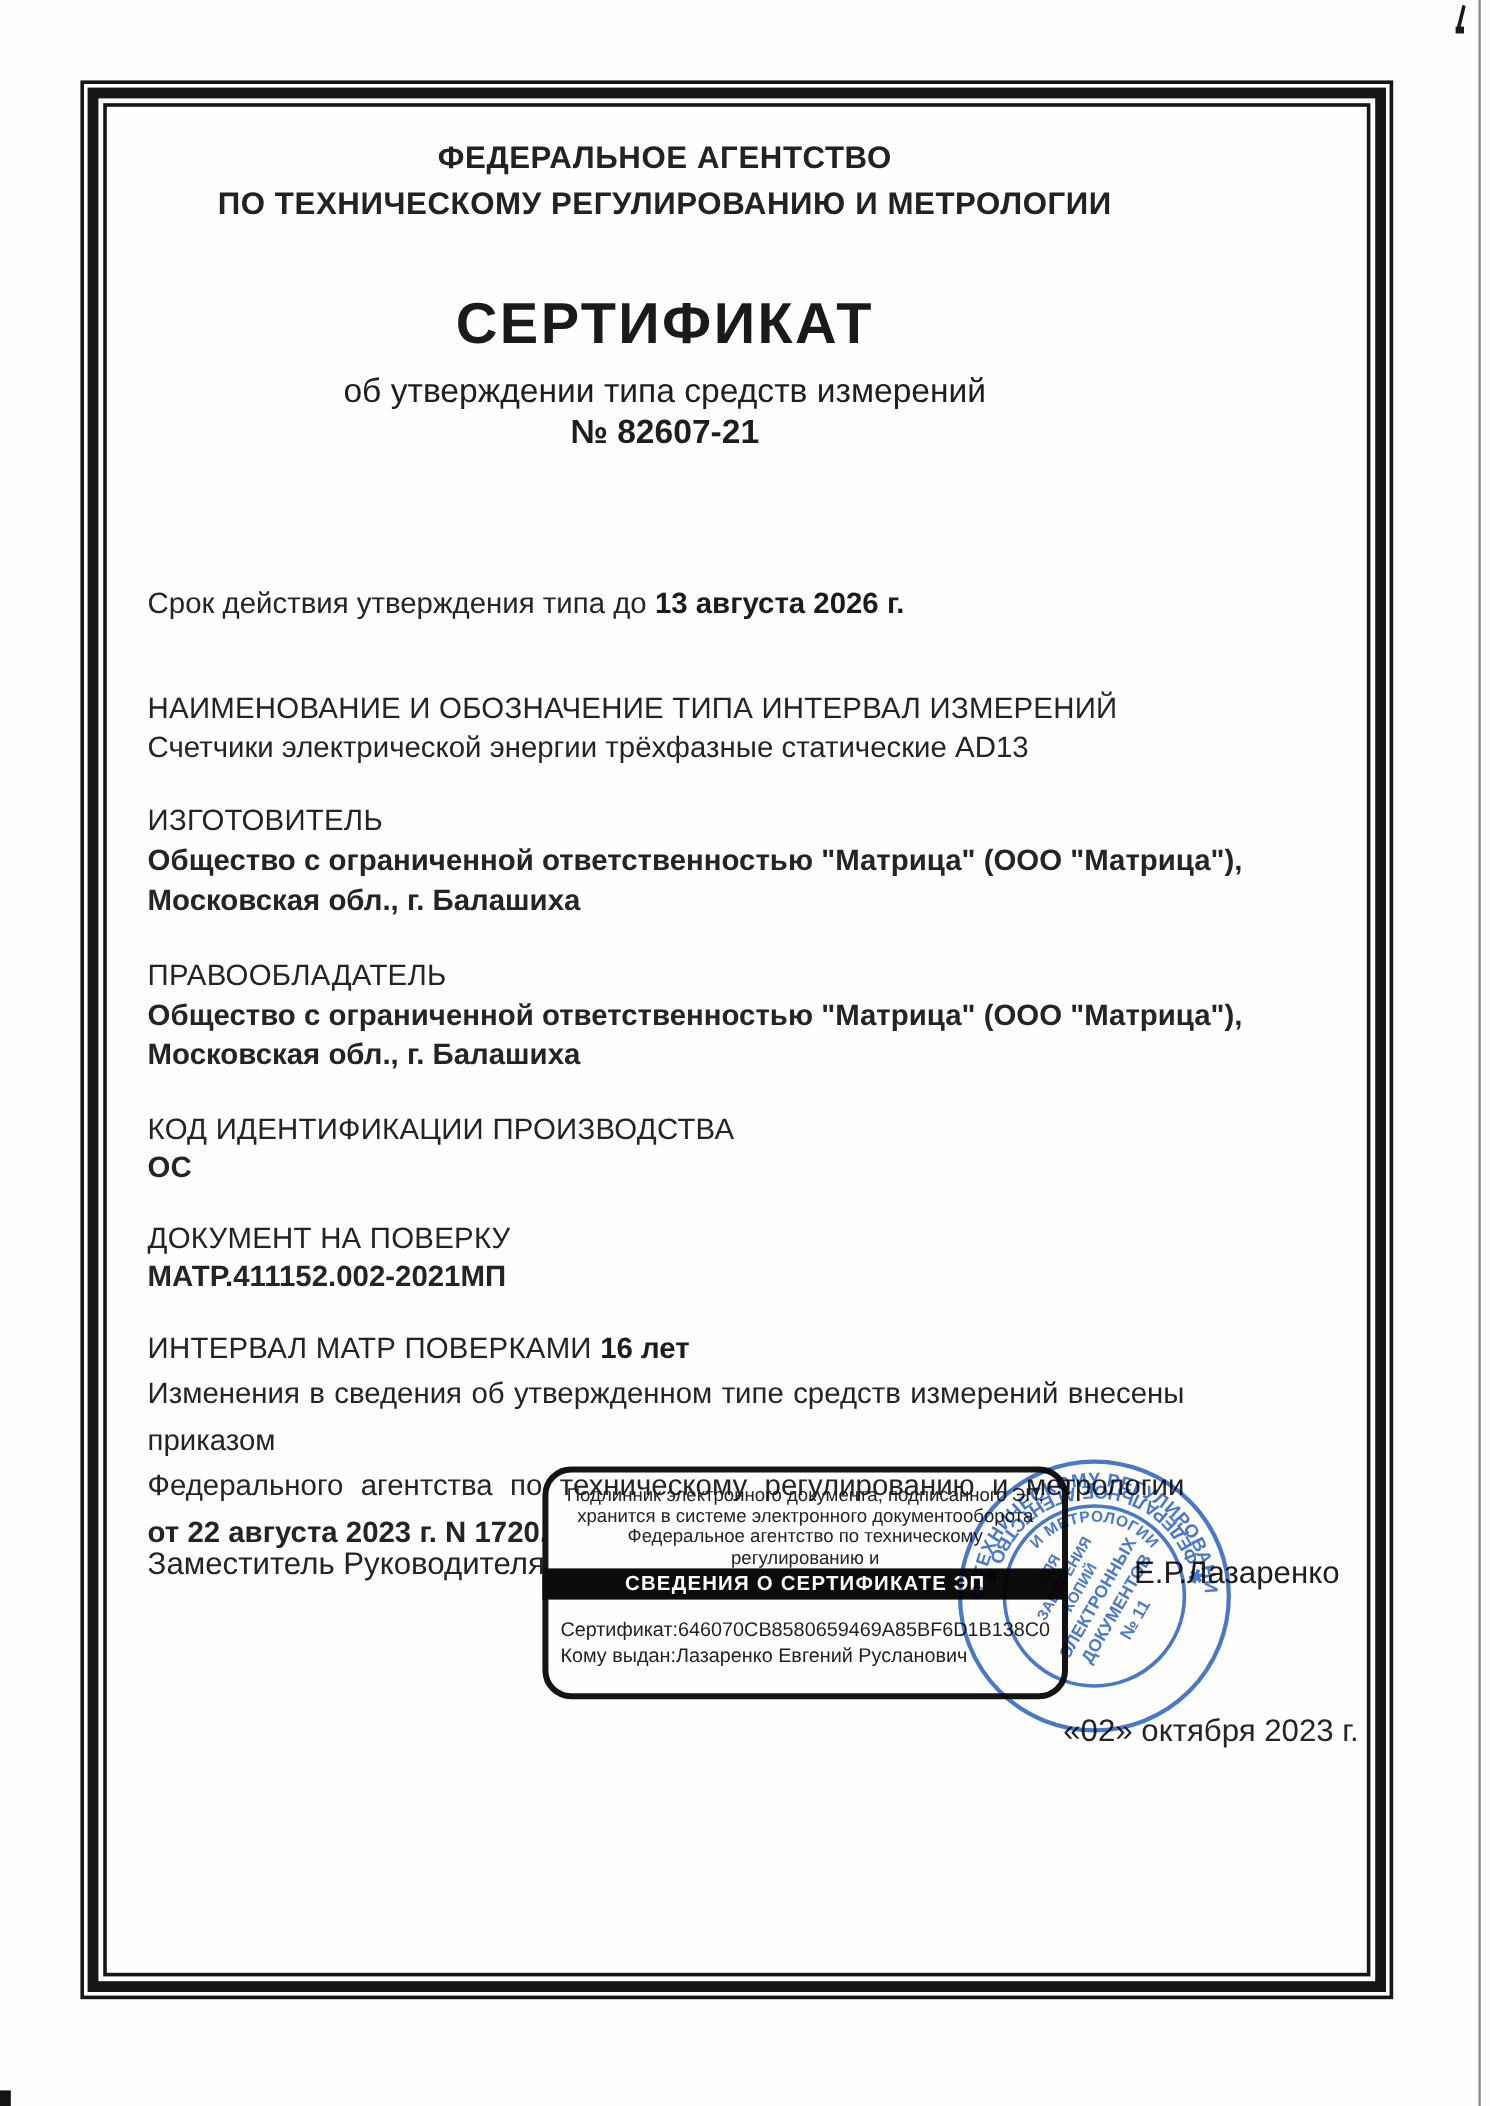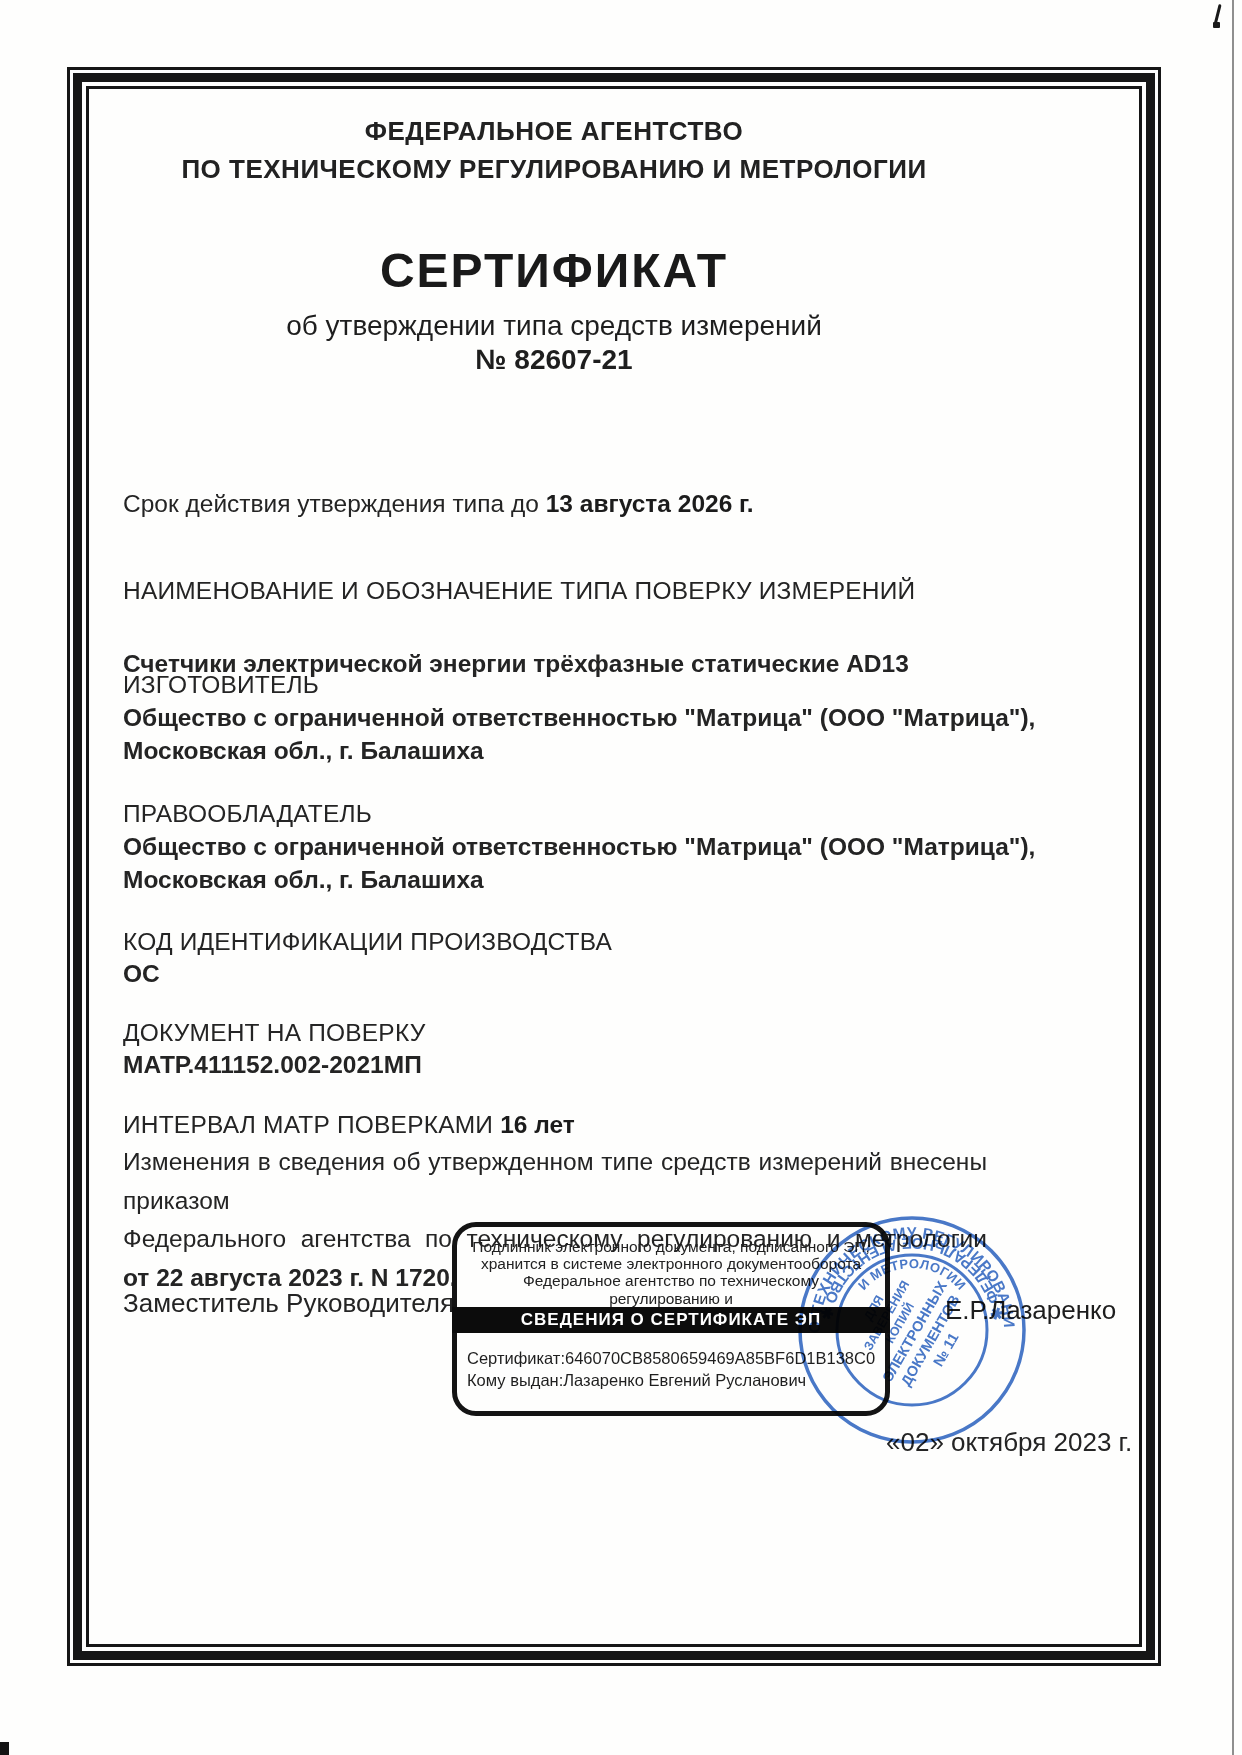--- a/index.html
+++ b/index.html
@@ -72,22 +72,22 @@
   <div>ФЕДЕРАЛЬНОЕ АГЕНТСТВО</div>
   <div>ПО ТЕХНИЧЕСКОМУ РЕГУЛИРОВАНИЮ И МЕТРОЛОГИИ</div>
 </div>
 
 <div class="cert-title">СЕРТИФИКАТ</div>
 <div class="cert-subtitle">об утверждении типа средств измерений</div>
 <div class="cert-number">№ 82607-21</div>
 
 <div class="fld" style="top:487px;text-align:center;"><span>Срок действия утверждения типа до </span><b>13 августа 2026 г.</b></div>
 
-<div class="fld caps" style="top:574px;">НАИМЕНОВАНИЕ И ОБОЗНАЧЕНИЕ ТИПА ПОВЕРКУ ИЗМЕРЕНИЙ</div>
-<div class="fld" style="top:607px;font-weight:bold;margin-top:40px;">Счетчики электрической энергии трёхфазные статические AD13</div>
+<div class="fld caps" style="top:574px;">НАИМЕНОВАНИЕ И ОБОЗНАЧЕНИЕ ТИПА ИНТЕРВАЛ ИЗМЕРЕНИЙ</div>
+<div class="fld" style="top:607px;font-weight:normal;">Счетчики электрической энергии трёхфазные статические AD13</div>
 
 <div class="fld caps" style="top:668px;">ИЗГОТОВИТЕЛЬ</div>
 <div class="fld" style="top:701px;font-weight:bold;">Общество с ограниченной ответственностью "Матрица" (ООО "Матрица"),</div>
 <div class="fld" style="top:734px;font-weight:bold;">Московская обл., г. Балашиха</div>
 
 <div class="fld caps" style="top:797px;">ПРАВООБЛАДАТЕЛЬ</div>
 <div class="fld" style="top:830px;font-weight:bold;">Общество с ограниченной ответственностью "Матрица" (ООО "Матрица"),</div>
 <div class="fld" style="top:863px;font-weight:bold;">Московская обл., г. Балашиха</div>
 
 <div class="fld caps" style="top:925px;">КОД ИДЕНТИФИКАЦИИ ПРОИЗВОДСТВА</div>

